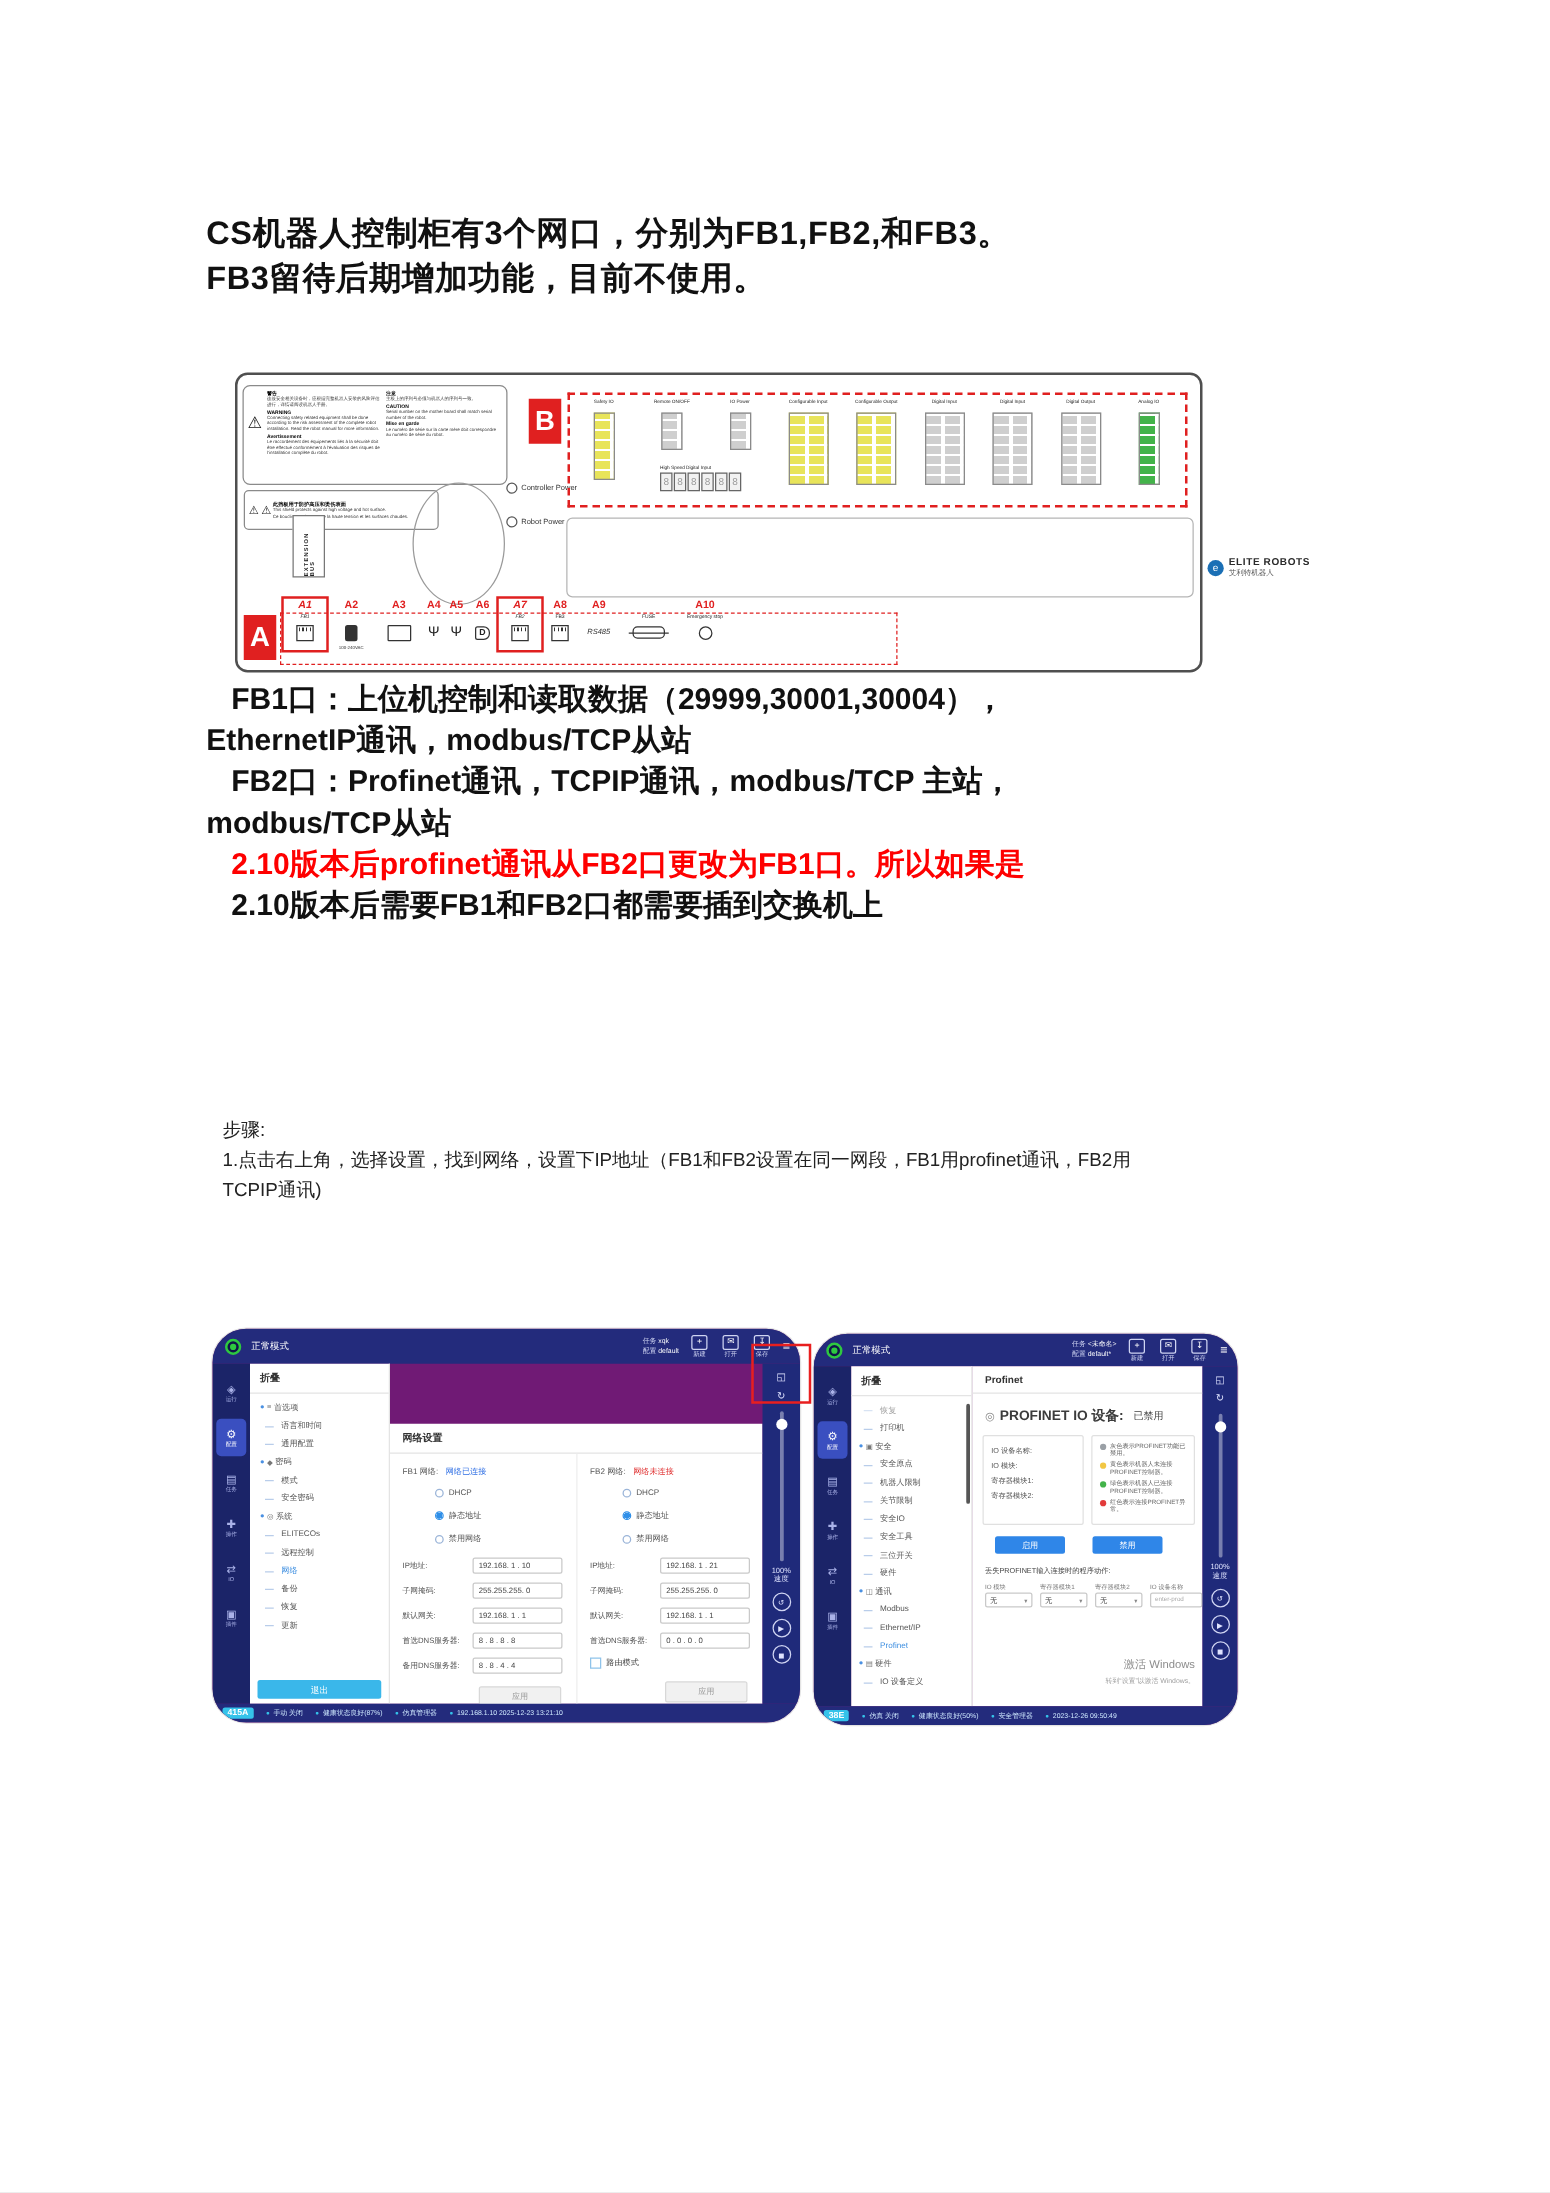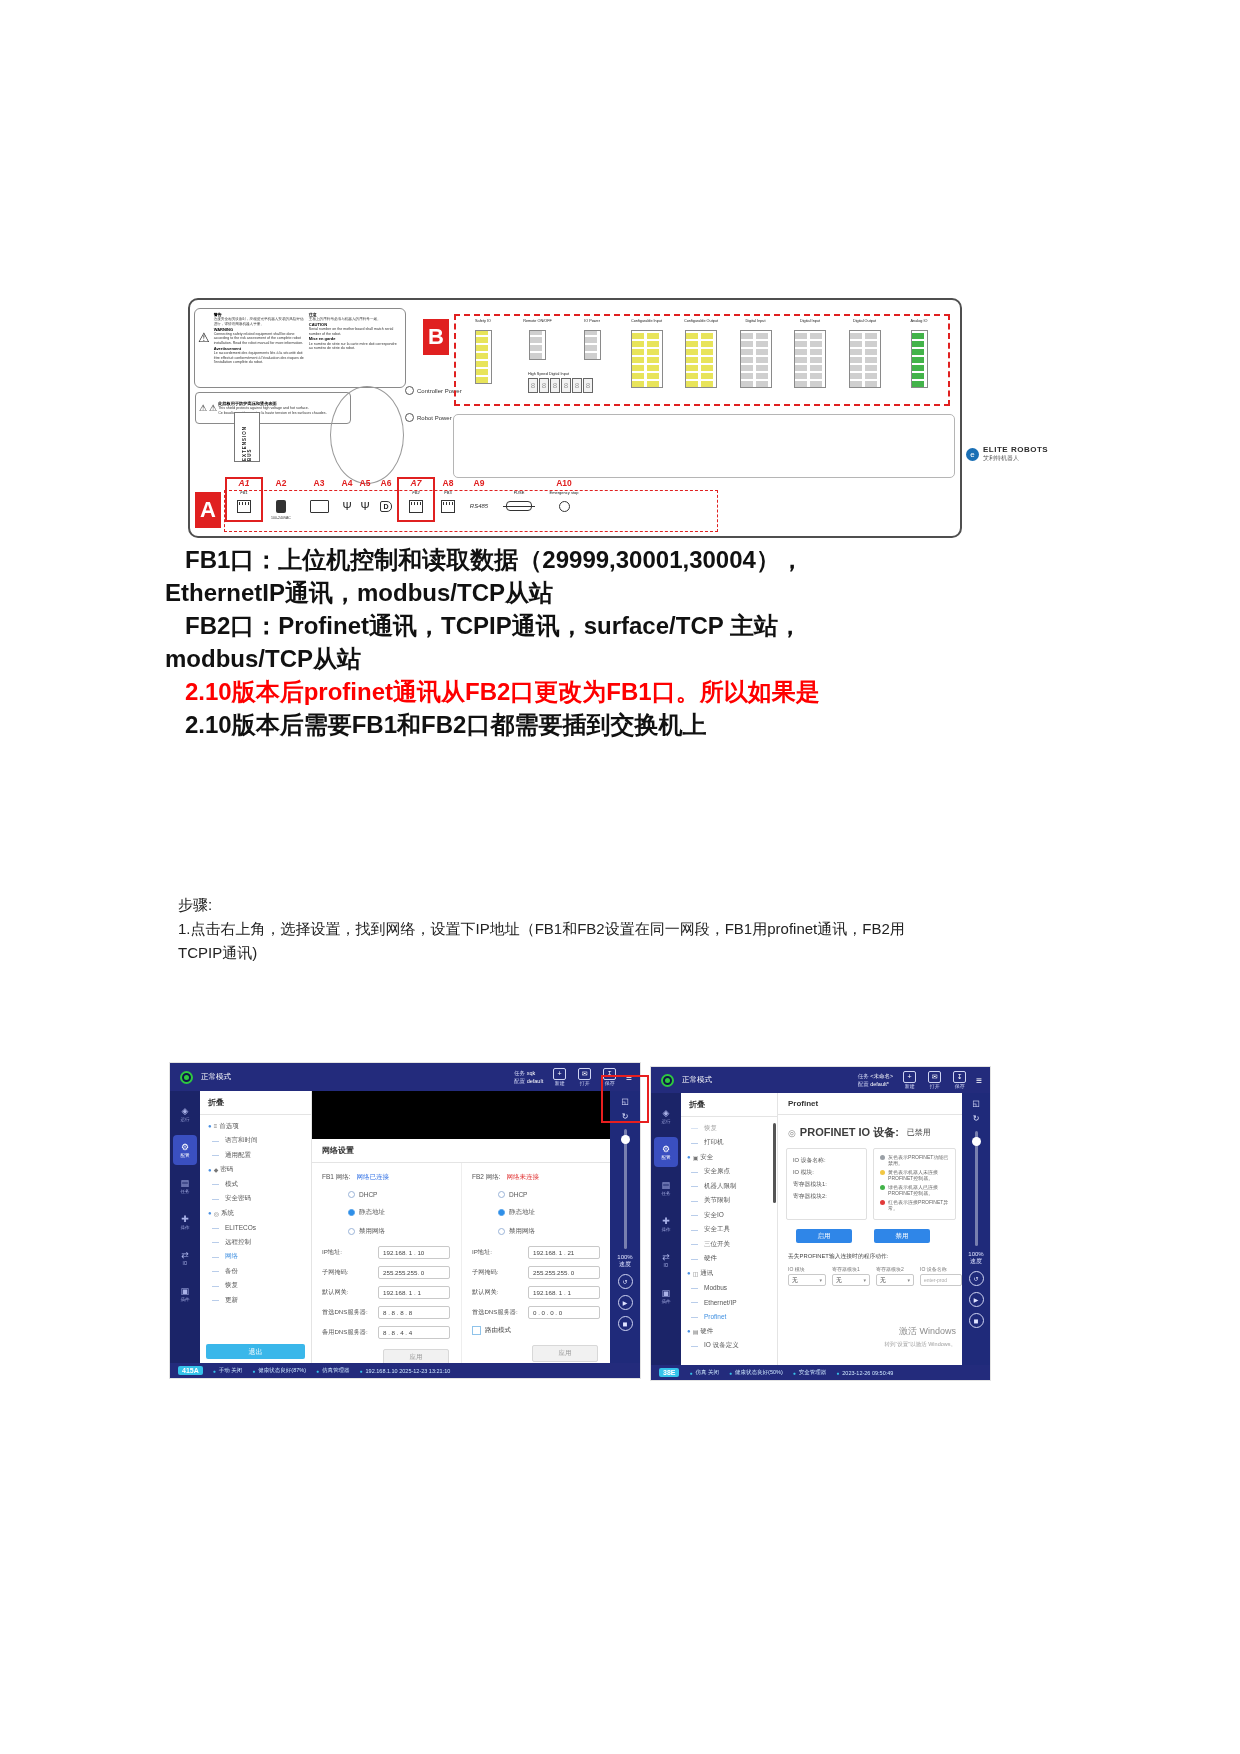--- a/index.html
+++ b/index.html
@@ -52,21 +52,21 @@
   .ic-dp{font-size:7px;font-weight:bold;color:#222;border:1px solid #333;border-radius:2px 5px 5px 2px;padding:0 2px;line-height:9px;}
   .ic-rs{font-style:italic;font-size:6px;color:#333;}
   .ic-fuse{width:24px;height:8px;border:1px solid #333;border-radius:4px;position:relative;}
   .ic-fuse::after{content:"";position:absolute;left:-4px;right:-4px;top:50%;height:1px;background:#333;}
   .ic-estop{width:9px;height:9px;border:1px solid #333;border-radius:50%;}
   .logo{position:absolute;left:966px;top:445px;display:flex;align-items:center;gap:4px;}
   .logo .lg-ic{width:13px;height:13px;border-radius:50%;background:#1a6fb5;color:#fff;font-size:8px;display:flex;align-items:center;justify-content:center;}
   .lg-t1{font-size:8px;font-weight:bold;color:#2b2b2b;letter-spacing:.5px;}
   .lg-t2{font-size:6px;color:#555;}
   
-  .ss{position:absolute;background:#000000;box-shadow:0 0 0 1px #e3e3e3;overflow:hidden;}
+  .ss{position:absolute;background:#701a75;box-shadow:0 0 0 1px #e3e3e3;overflow:hidden;border-radius:27px;}
   .tb{position:absolute;left:0;top:0;right:0;background:#232b7c;display:flex;align-items:center;color:#fff;}
   .tb .ring{width:13px;height:13px;border-radius:50%;border:2px solid #2ec840;background:#0f1548;box-sizing:border-box;margin:0 8px 0 10px;position:relative;}
   .tb .ring::after{content:"";position:absolute;left:2px;top:2px;width:5px;height:5px;border-radius:50%;background:#2ec840;}
   .tb .mode{font-size:7.5px;}
   .tcfg{font-size:5.5px;line-height:8px;color:#cfd4f2;margin-left:auto;}
   .tcfg b{color:#fff;font-weight:normal;}
   .ticons{display:flex;gap:12px;margin:0 10px;}
   .ticon{display:flex;flex-direction:column;align-items:center;font-size:5px;color:#cfd4f2;}
   .ticon .tg1{width:11px;height:10px;border:1px solid #cfd4f2;border-radius:2px;font-size:7px;line-height:9px;text-align:center;color:#fff;}
   .burger{font-size:10px;color:#fff;margin-right:8px;}
@@ -138,20 +138,24 @@
   .wm1{position:absolute;font-size:9px;color:#8d8d8d;}
   .wm2{position:absolute;font-size:5.5px;color:#9d9d9d;}
   .scrollv{position:absolute;width:3px;background:#555;border-radius:2px;}
   .redbox{position:absolute;border:2.5px solid #e81f1f;background:transparent;}
 </style>
 </head>
 <body>
 
 <div class="page">
 
+  <div class="intro">
+    <div>CS机器人控制柜有3个网口，分别为FB1,FB2,和FB3。</div>
+    <div>FB3留待后期增加功能，目前不使用。</div>
+  </div>
 
   <div class="diagram">
     <div class="warn1">
       <span class="warn-tri">⚠</span>
       <div class="wcol">
         <b>警告</b>
         <span>连接安全相关设备时，应根据完整机器人安装的风险评估进行，详情请阅读机器人手册。</span>
         <b>WARNING</b>
         <span>Connecting safety related equipment shall be done according to the risk assessment of the complete robot installation. Read the robot manual for more information.</span>
         <b>Avertissement</b>
@@ -364,21 +368,21 @@
     <span>
       <div class="lg-t1">ELITE ROBOTS</div>
       <div class="lg-t2">艾利特机器人</div>
     </span>
   </div>
 
   <div class="fbtext">
 
   <div class="fbl ind">FB1口：上位机控制和读取数据（29999,30001,30004），</div>
       <div class="fbl">EthernetIP通讯，modbus/TCP从站</div>
-      <div class="fbl ind">FB2口：Profinet通讯，TCPIP通讯，surface/TCP 主站，</div>
+      <div class="fbl ind">FB2口：Profinet通讯，TCPIP通讯，modbus/TCP 主站，</div>
       <div class="fbl">modbus/TCP从站</div>
       <div class="fbl red ind">2.10版本后profinet通讯从FB2口更改为FB1口。所以如果是</div>
       <div class="fbl ind">2.10版本后需要FB1和FB2口都需要插到交换机上</div>
     </div>
 
   <div class="steps">
     <div>步骤:</div>
     <div>
 
     <div>1.点击右上角，选择设置，找到网络，设置下IP地址（FB1和FB2设置在同一网段，FB1用profinet通讯，FB2用</div>

